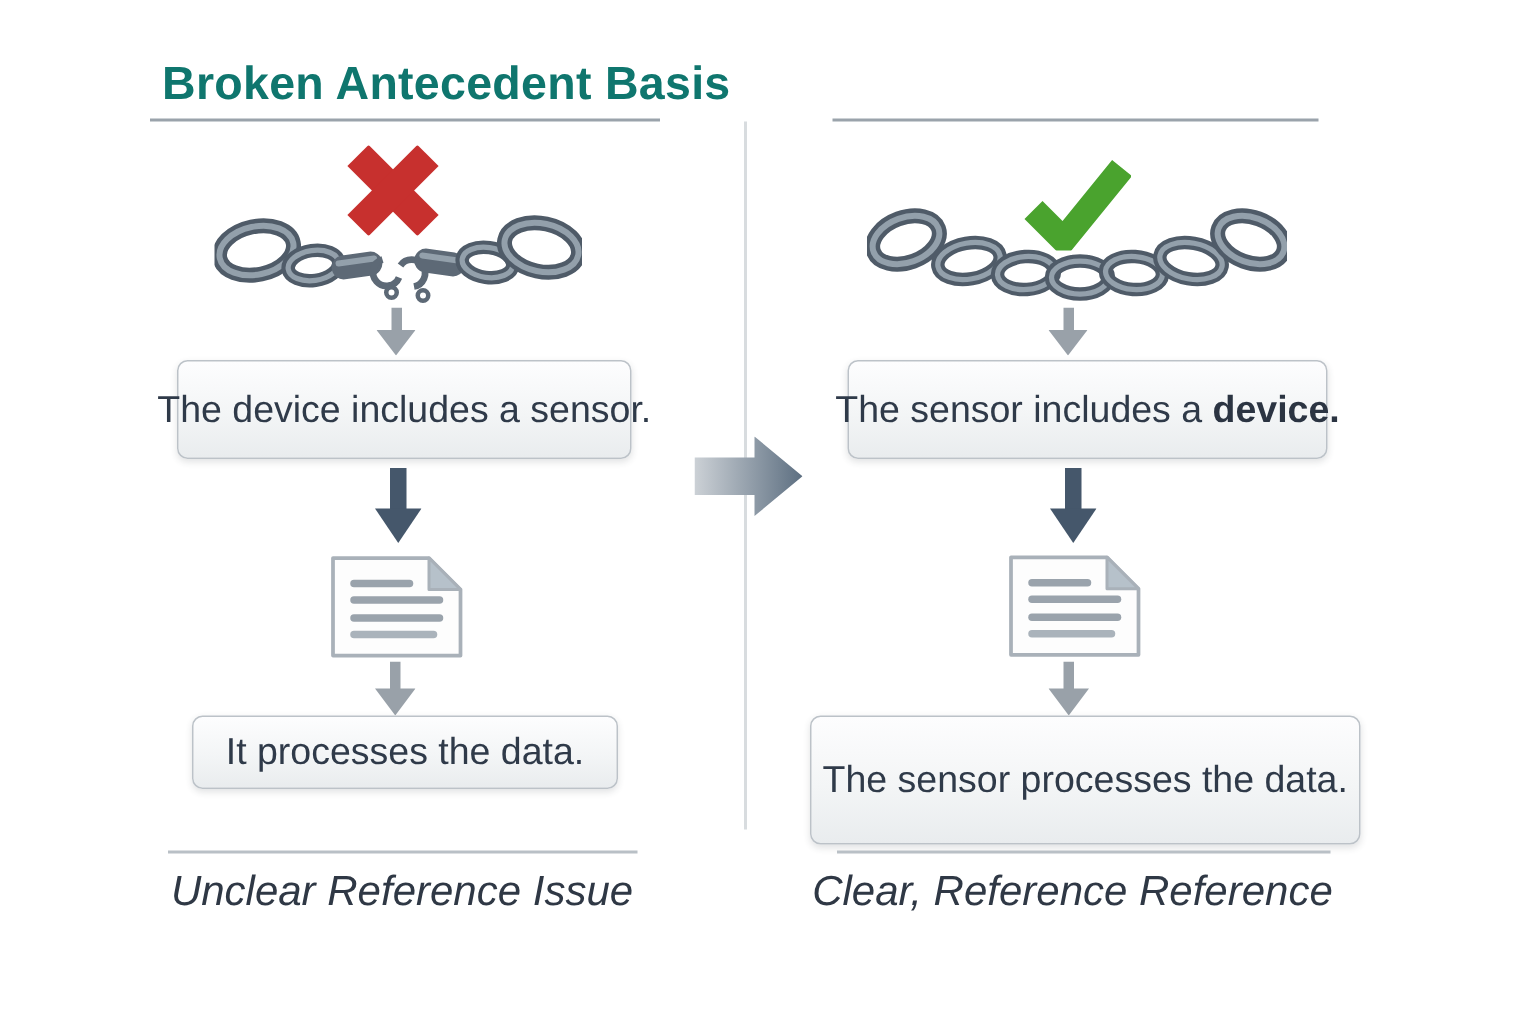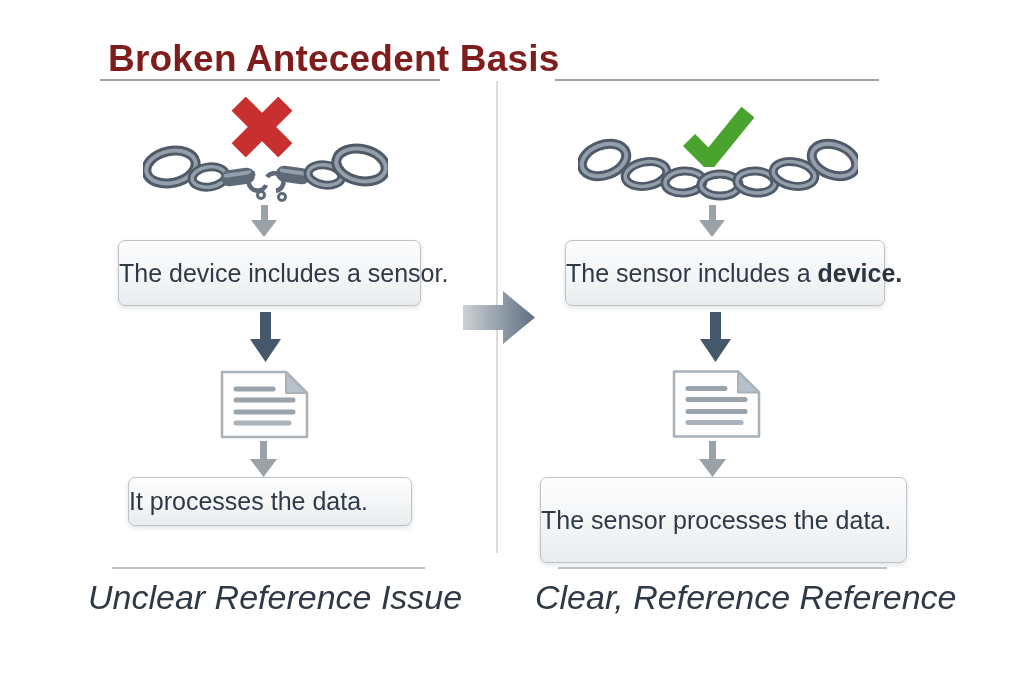--- a/index.html
+++ b/index.html
@@ -2,34 +2,34 @@
 <html><head>
 <meta charset="utf-8">
 <style>
   html,body{margin:0;padding:0;background:#ffffff;}
   .canvas{
     position:relative;width:1024px;height:683px;background:#ffffff;overflow:hidden;
     font-family:"Liberation Sans","DejaVu Sans",sans-serif;color:#2f3845;
   }
   .abs{position:absolute;}
   .panel-title{
-    width:340px;font-size:37px;font-weight:700;
-    color:#7f1d1d;letter-spacing:.2px;white-space:nowrap;
+    width:340px;font-size:31px;font-weight:700;
+    color:#0f766e;letter-spacing:.2px;white-space:nowrap;
   }
   .title-rule{height:2px;background:#9aa3ab;}
   .flow-box{
-    box-sizing:border-box;display:flex;align-items:center;
+    box-sizing:border-box;display:flex;align-items:center;justify-content:center;
     border:1.5px solid #bcc2c8;border-radius:7px;
     background:linear-gradient(180deg,#fdfdfe 0%,#f3f5f6 55%,#e9ecee 100%);
     box-shadow:0 2px 5px rgba(40,50,60,.14);
     font-size:25px;color:#2f3a49;white-space:nowrap;
   }
   .flow-box b{font-weight:700;color:#2b3442;}
   .caption{
-    width:360px;text-align:center;font-style:italic;font-size:34px;color:#2f3845;white-space:nowrap;
+    width:360px;text-align:center;font-style:italic;font-size:28px;color:#2f3845;white-space:nowrap;
   }
   .caption-rule{height:2px;background:#b9c0c6;}
   .divider{width:2px;background:#d8dcdf;}
   svg{display:block;}
 </style>
 </head>
 <body>
 
 <div class="canvas">
 

